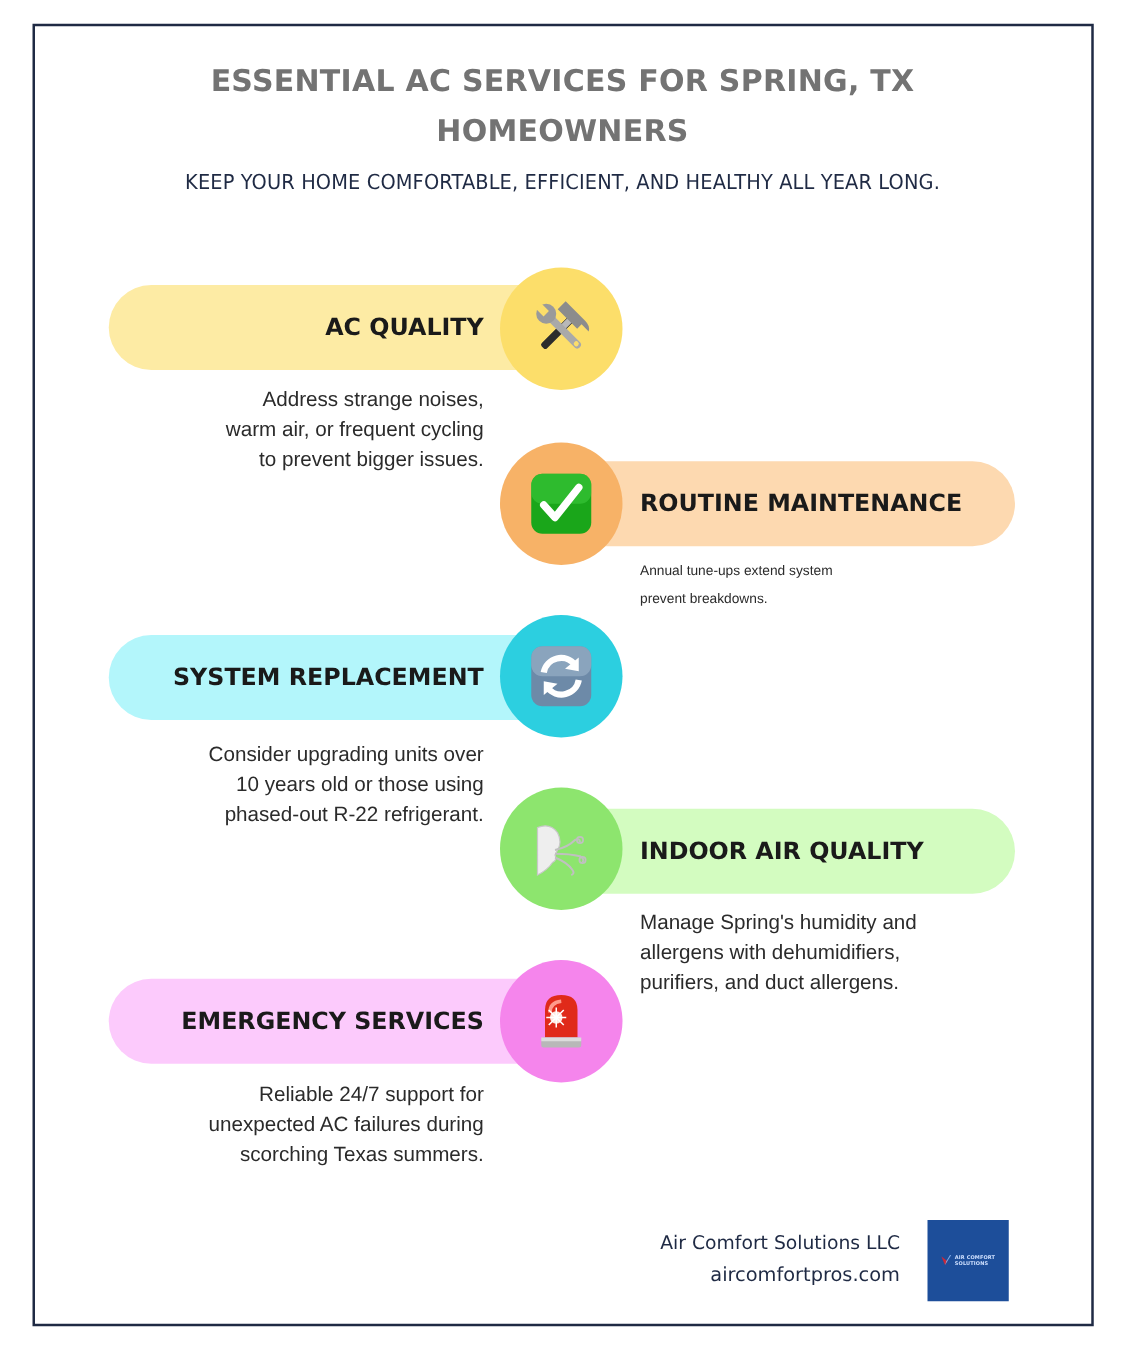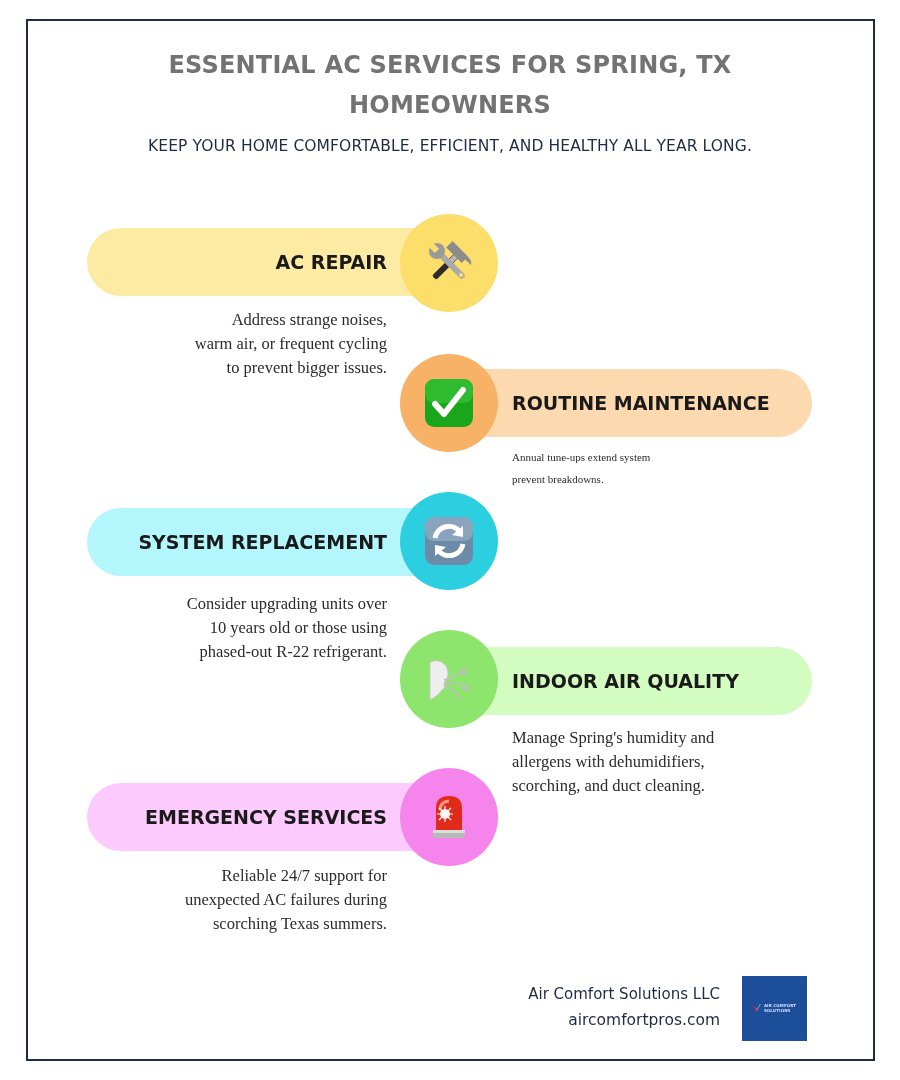--- a/index.html
+++ b/index.html
@@ -31,21 +31,21 @@
       white-space: nowrap;
     }
     .pill.left .pill-label { right: 80px; text-align: right; }
     .pill.right .pill-label { left: 82px; text-align: right; }
     .circle {
       position: absolute; width: 98px; height: 98px; border-radius: 50%;
       left: 400px; display: flex; align-items: center; justify-content: center;
     }
     .icon { width: 54px; height: 54px; display: block; }
     .desc {
-      position: absolute; font-family: Liberation Serif, serif; font-size: 16.5px;
+      position: absolute; font-family: Liberation Sans, sans-serif; font-size: 16.5px;
       line-height: 24px; color: #2b2b2b;
     }
     .desc.left { right: 513px; text-align: right; width: 300px; }
     .desc.right { left: 512px; text-align: left; width: 290px; }
     .desc .ln { display: block; white-space: nowrap; }
     .footer-name {
       position: absolute; right: 180px; top: 985px; font-family: "DejaVu Sans", sans-serif;
       font-weight: normal; font-size: 15px; color: #1f2a44; text-align: right;
     }
     .footer-url {
@@ -67,21 +67,21 @@
 
 <div class="frame"></div>
 
 <h1 class="title">
   <span class="line">ESSENTIAL AC SERVICES FOR SPRING, TX</span>
   <span class="line">HOMEOWNERS</span>
 </h1>
 <div class="subtitle">KEEP YOUR HOME COMFORTABLE, EFFICIENT, AND HEALTHY ALL YEAR LONG.</div>
 
 <div class="pill left" style="top:228px;background:#fdeba4;">
-  <span class="pill-label">AC REPAIR</span>
+  <span class="pill-label">AC QUALITY</span>
 </div>
 <div class="circle" style="top:214px;background:#fcde6a;">
   <svg class="icon" viewBox="0 0 54 54">
     <g transform="rotate(45 27 27)">
       <rect x="24" y="14" width="6" height="34" rx="2" fill="#2c2c2c"></rect>
       <rect x="24.5" y="14" width="5" height="14" fill="#b8b8b8"></rect>
       <path d="M14 9 h22 q6 0 8 4 l-8 0 v5 h-22 z" fill="#8c8c8c"></path>
     </g>
     <g transform="rotate(-45 27 27)">
       <rect x="24" y="14" width="6" height="34" rx="3" fill="#a9a9a9"></rect>
@@ -140,21 +140,21 @@
     <path d="M22 28 q10 -2 16 -8 q4 -2 4 2" stroke="#c0c0c0" stroke-width="1.6" fill="none"></path>
     <path d="M22 31 q12 0 20 2 q4 2 2 5" stroke="#c0c0c0" stroke-width="1.6" fill="none"></path>
     <path d="M22 34 q10 4 14 10 q2 3 -1 4" stroke="#c0c0c0" stroke-width="1.6" fill="none"></path>
     <circle cx="42" cy="20" r="2.5" stroke="#c0c0c0" stroke-width="1.4" fill="none"></circle>
     <circle cx="44" cy="36" r="2.5" stroke="#c0c0c0" stroke-width="1.4" fill="none"></circle>
   </svg>
 </div>
 <div class="desc right" style="top:726px;">
   <span class="ln">Manage Spring's humidity and</span>
   <span class="ln">allergens with dehumidifiers,</span>
-  <span class="ln">scorching, and duct cleaning.</span>
+  <span class="ln">purifiers, and duct allergens.</span>
 </div>
 
 <div class="pill left" style="top:783px;background:#fccafc;">
   <span class="pill-label">EMERGENCY SERVICES</span>
 </div>
 <div class="circle" style="top:768px;background:#f585ec;">
   <svg class="icon" viewBox="0 0 54 54">
     <path d="M14 40 v-22 q0 -12 13 -12 q13 0 13 12 v22 z" fill="#e02a1a"></path>
     <path d="M18 20 q0 -8 9 -9" stroke="#ff9a8a" stroke-width="3" fill="none"></path>
     <circle cx="23" cy="24" r="5" fill="#ffe8e0"></circle>

